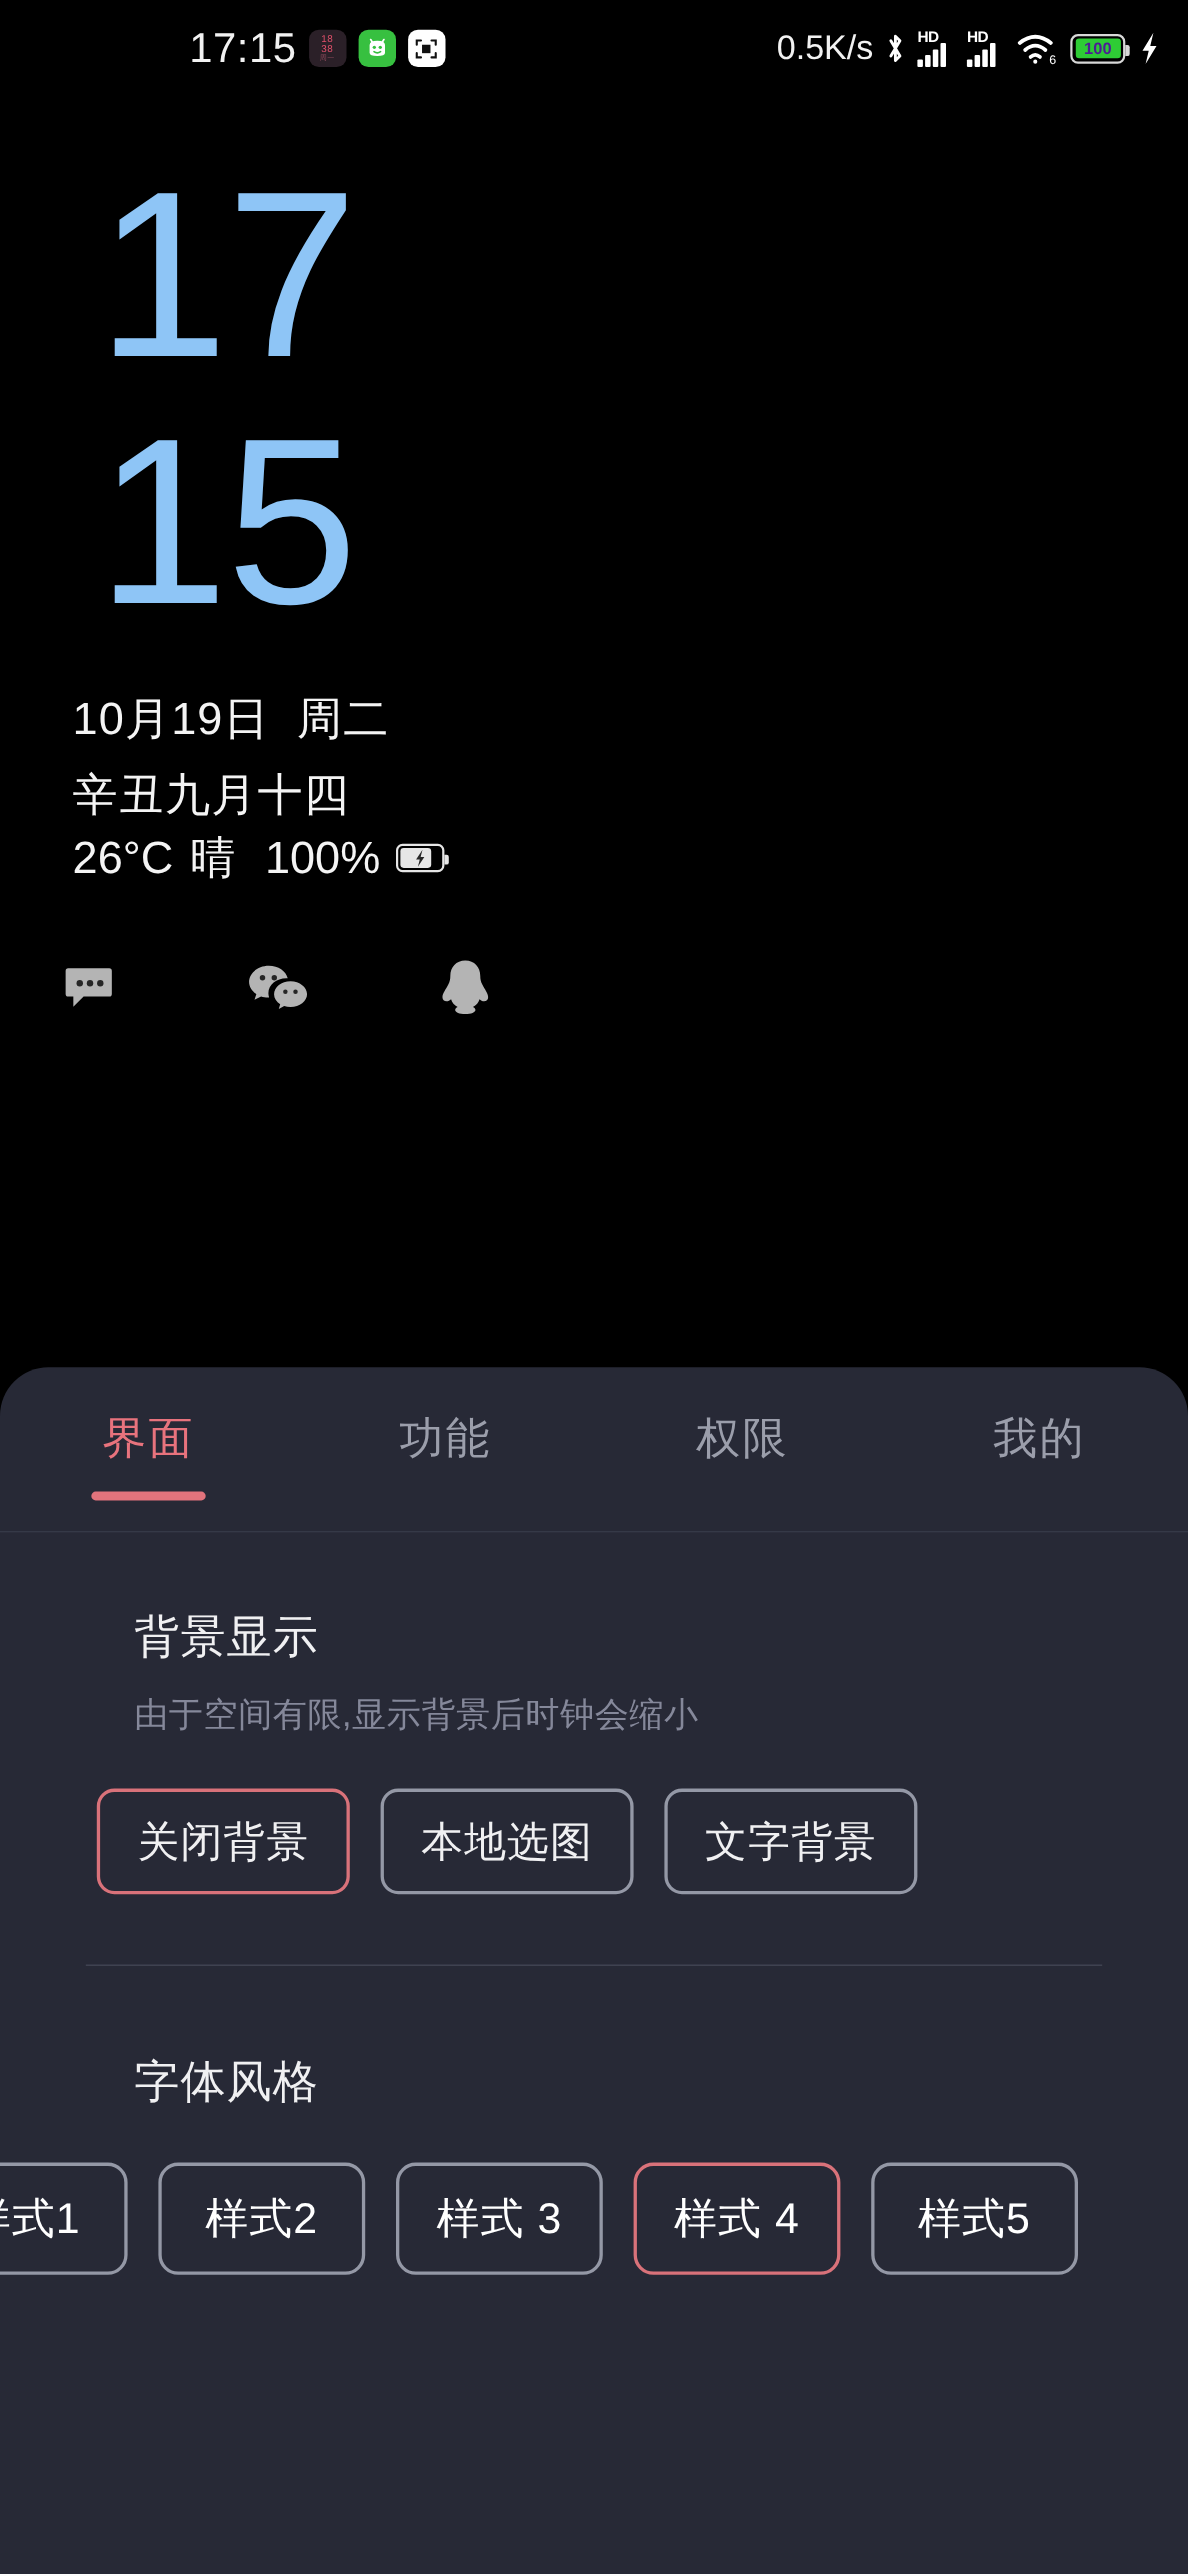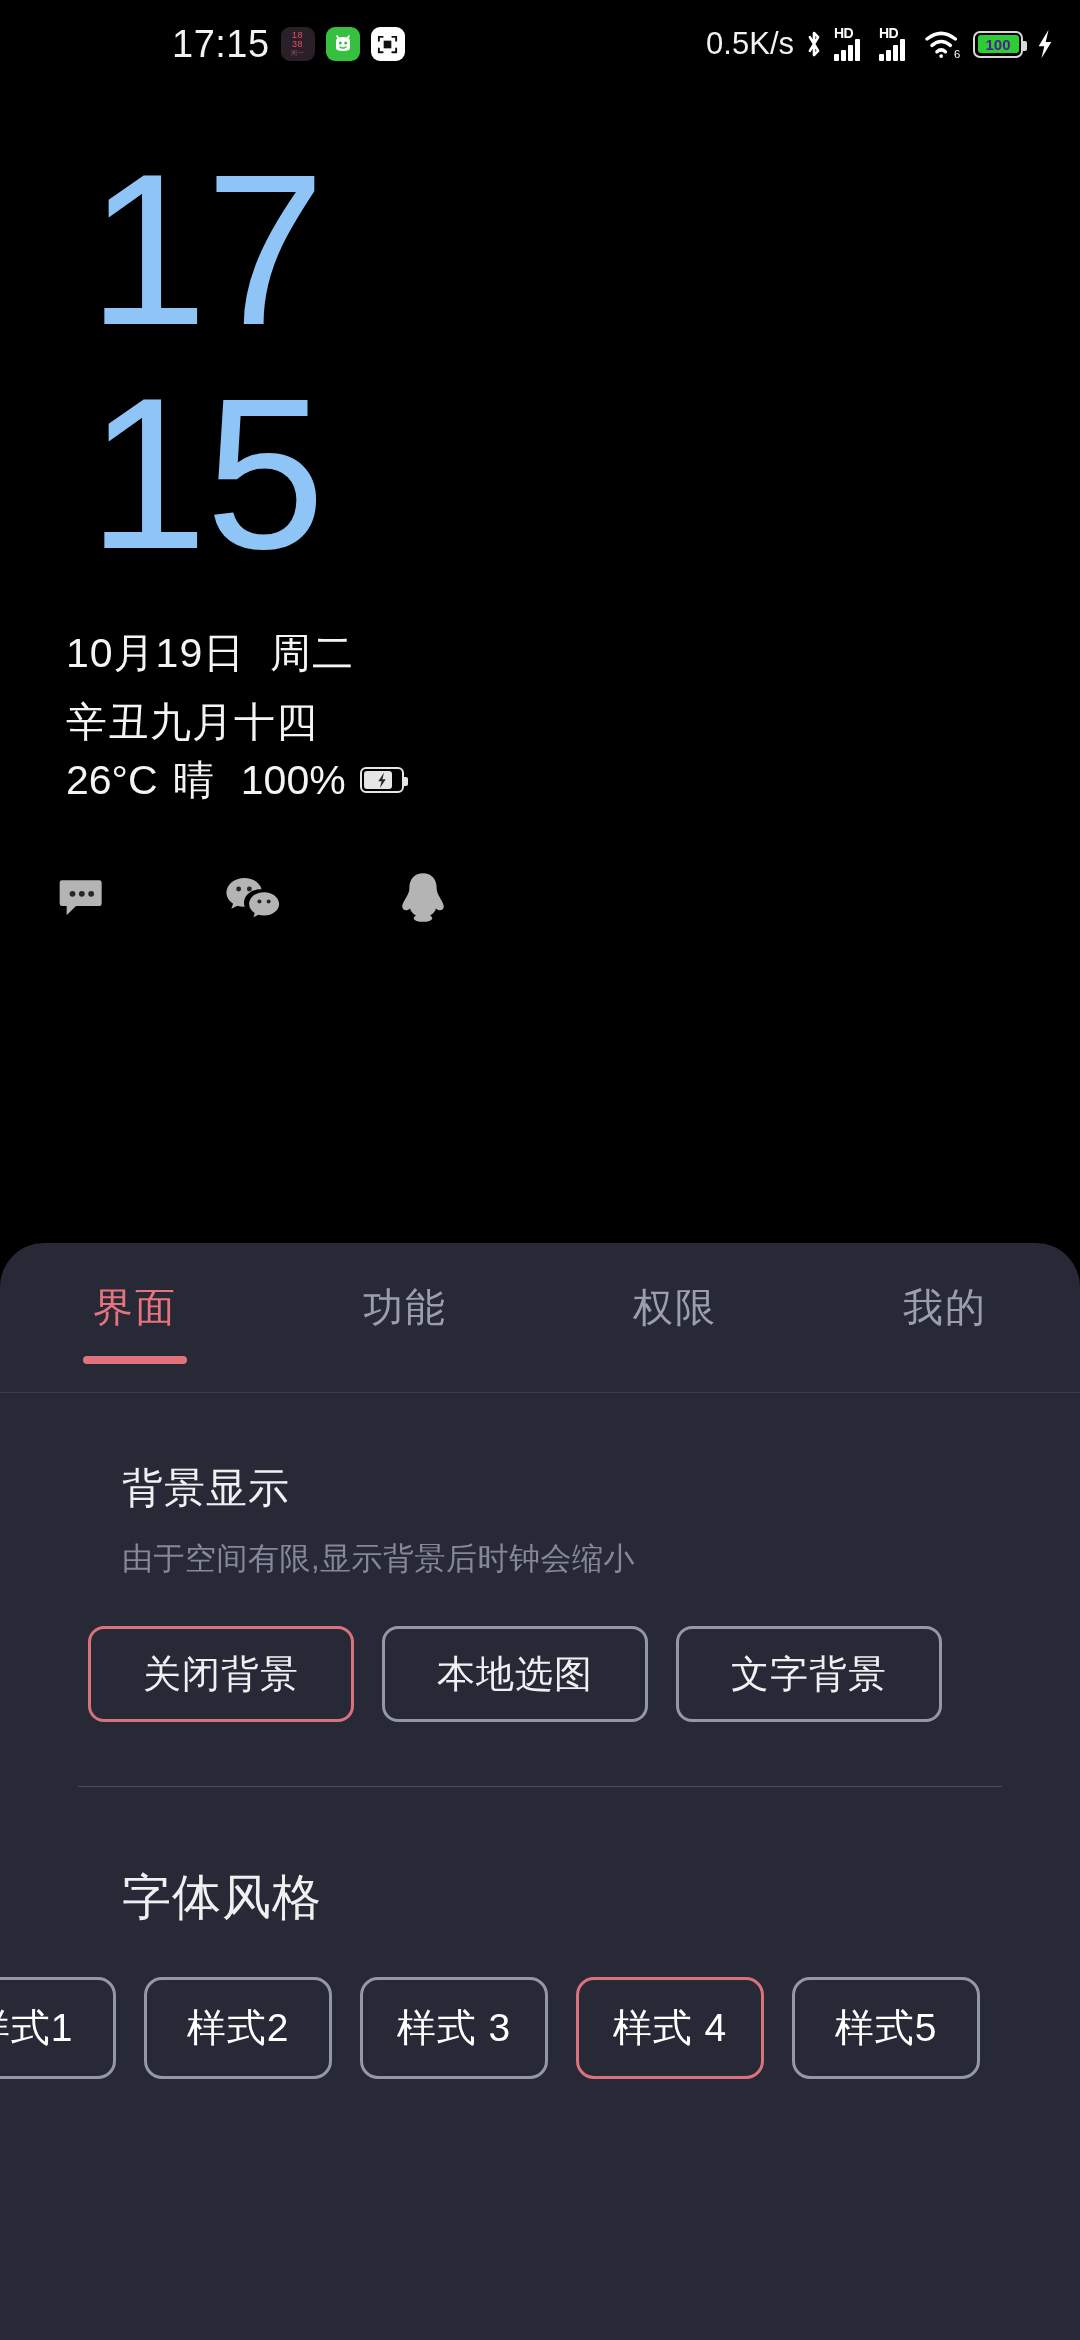--- a/index.html
+++ b/index.html
@@ -83,28 +83,28 @@
     width:104px; height:8px; background:#e2737c; border-radius:4px;
   }
 
   .section { padding: 0 0 0 0; }
   .sec-title { font-size:41px; color:#f0f0f2; padding-left:122px; padding-top:68px; letter-spacing:1px;}
   .sec-sub { font-size:31px; color:#85889a; padding-left:122px; padding-top:22px; letter-spacing:0.5px;}
 
   .btnrow { display:flex; gap:28px; padding-left:88px; padding-top:46px; }
   .obtn {
     border:3px solid #9498a6; border-radius:16px; background:transparent;
-    padding:0 52px; height:96px; display:flex; align-items:center; justify-content:center;
+    padding:0 34px; height:96px; display:flex; align-items:center; justify-content:center;
     color:#f0f0f2; font-size:38px; letter-spacing:1px;
   }
   .obtn.sel { border-color:#d9727a; }
 
   .divider { height:1px; background:#4a4d5c; margin:64px 78px 0 78px; }
 
-  .sec-title2 { font-size:49px; color:#f0f0f2; padding-left:122px; padding-top:78px; letter-spacing:1px;}
+  .sec-title2 { font-size:41px; color:#f0f0f2; padding-left:122px; padding-top:78px; letter-spacing:1px;}
 
   .chiprow { display:flex; gap:28px; padding-top:46px; padding-left:0; margin-left:-72px; }
   .chip {
     border:3px solid #9498a6; border-radius:18px; background:transparent;
     min-width:188px; height:102px; display:flex; align-items:center; justify-content:center;
     color:#fff; font-size:39px; letter-spacing:1px; flex:0 0 auto;
   }
   .chip.sel { border-color:#d9727a; }
 </style>
 </head>

